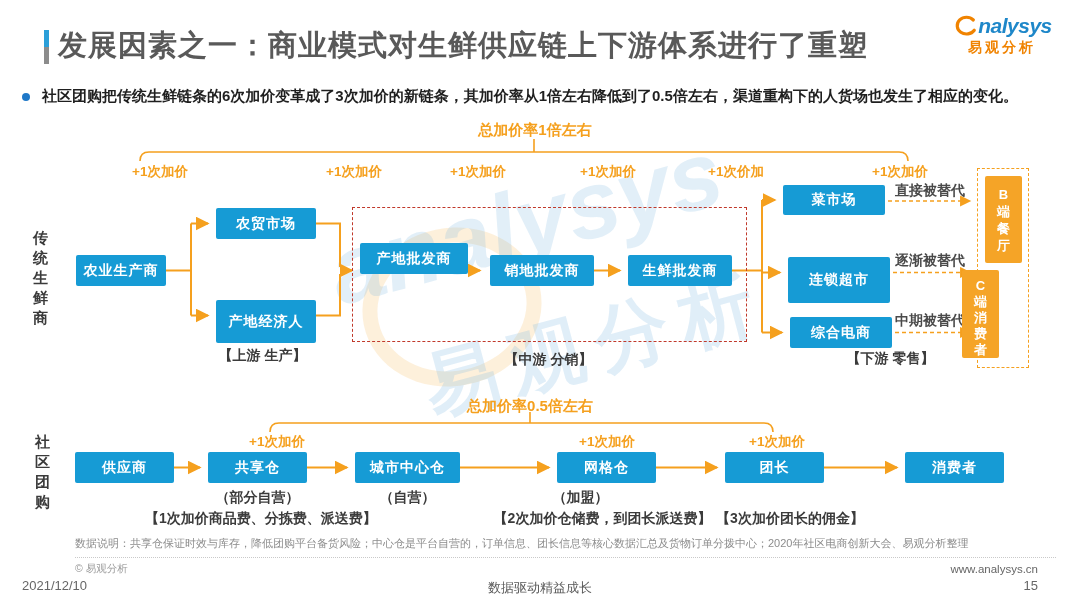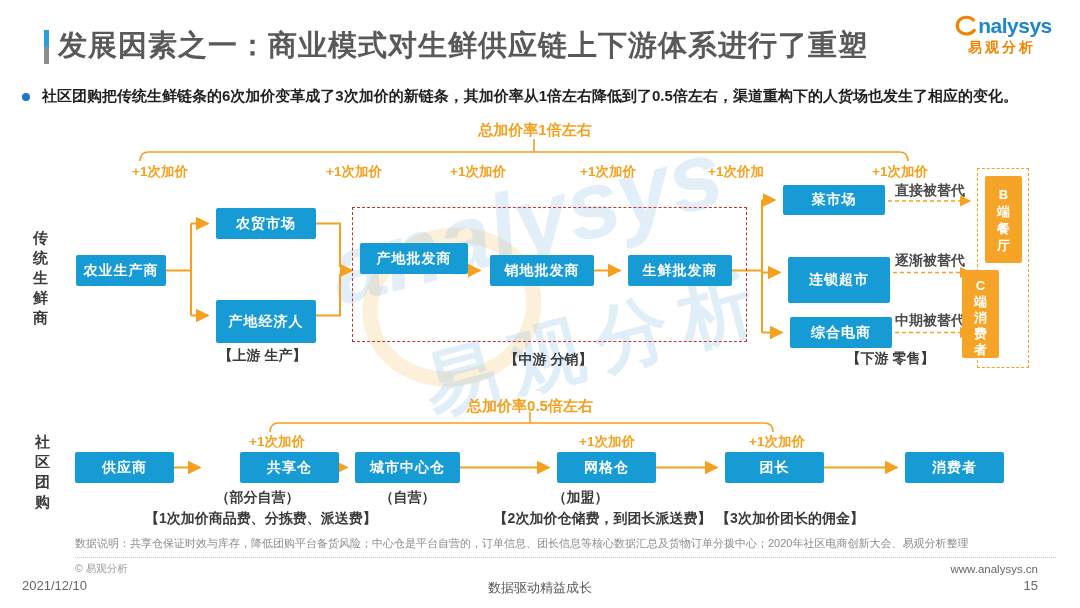--- a/index.html
+++ b/index.html
@@ -5,21 +5,21 @@
   html,body{margin:0;padding:0;background:#fff;}
   #slide{position:relative;width:1080px;height:608px;background:#ffffff;overflow:hidden;
          font-family:"Liberation Sans","DejaVu Sans",sans-serif;}
   .abs{position:absolute;}
   
   .accent-blue{left:44px;top:30px;width:5px;height:17px;background:#2B9FD9;}
   .accent-gray{left:44px;top:47px;width:5px;height:17px;background:#8C8C8C;}
   .title{left:58px;top:26px;width:900px;font-size:29px;font-weight:700;color:#595959;letter-spacing:1px;white-space:nowrap;}
   .logo{left:946px;top:14px;width:112px;text-align:center;}
   .logo-row{display:flex;align-items:center;justify-content:center;}
-  .logo-brand{font-size:21px;font-weight:700;color:#1E87C9;letter-spacing:-0.5px;}
+  .logo-brand{font-size:21px;font-weight:700;font-style:italic;color:#1E87C9;letter-spacing:-0.5px;}
   .logo-cn{font-size:14px;font-weight:700;color:#F08300;letter-spacing:3px;margin-top:1px;}
   
   .bullet-dot{left:22px;top:93px;width:8px;height:8px;border-radius:50%;background:#1E78C8;}
   .bullet-text{left:42px;top:87px;width:1030px;font-size:15px;font-weight:700;color:#1F1F1F;}
   
   .node{position:absolute;background:#169BD5;color:#fff;font-weight:700;font-size:14px;
         display:flex;align-items:center;justify-content:center;letter-spacing:1px;border-radius:2px;z-index:2;}
   .endnode{position:absolute;background:#F5A427;color:#fff;font-weight:700;font-size:13px;
         display:flex;align-items:center;justify-content:center;border-radius:2px;z-index:2;}
   .vtext{width:15px;word-break:break-all;line-height:17px;text-align:center;}
@@ -151,21 +151,21 @@
 
   <div class="side-label" style="left:34px;top:432px;">社区团购</div>
 
   <div class="abs olabel markup-big" style="left:440px;top:397px;width:180px;">总加价率0.5倍左右</div>
 
   <div class="abs olabel" style="left:237px;top:433px;width:80px;">+1次加价</div>
   <div class="abs olabel" style="left:567px;top:433px;width:80px;">+1次加价</div>
   <div class="abs olabel" style="left:737px;top:433px;width:80px;">+1次加价</div>
 
   <div class="node" style="left:75px;top:452px;width:99px;height:31px;">供应商</div>
-  <div class="node" style="left:208px;top:452px;width:99px;height:31px;margin-left:32px;">共享仓</div>
+  <div class="node" style="left:208px;top:452px;width:99px;height:31px;">共享仓</div>
   <div class="node" style="left:355px;top:452px;width:105px;height:31px;">城市中心仓</div>
   <div class="node" style="left:557px;top:452px;width:99px;height:31px;">网格仓</div>
   <div class="node" style="left:725px;top:452px;width:99px;height:31px;">团长</div>
   <div class="node" style="left:905px;top:452px;width:99px;height:31px;">消费者</div>
 
   <div class="slabel" style="left:185px;top:489px;width:145px;">（部分自营）</div>
   <div class="slabel" style="left:335px;top:489px;width:145px;">（自营）</div>
   <div class="slabel" style="left:508px;top:489px;width:145px;">（加盟）</div>
 
   <div class="slabel" style="left:145px;top:510px;width:230px;">【1次加价商品费、分拣费、派送费】</div>

